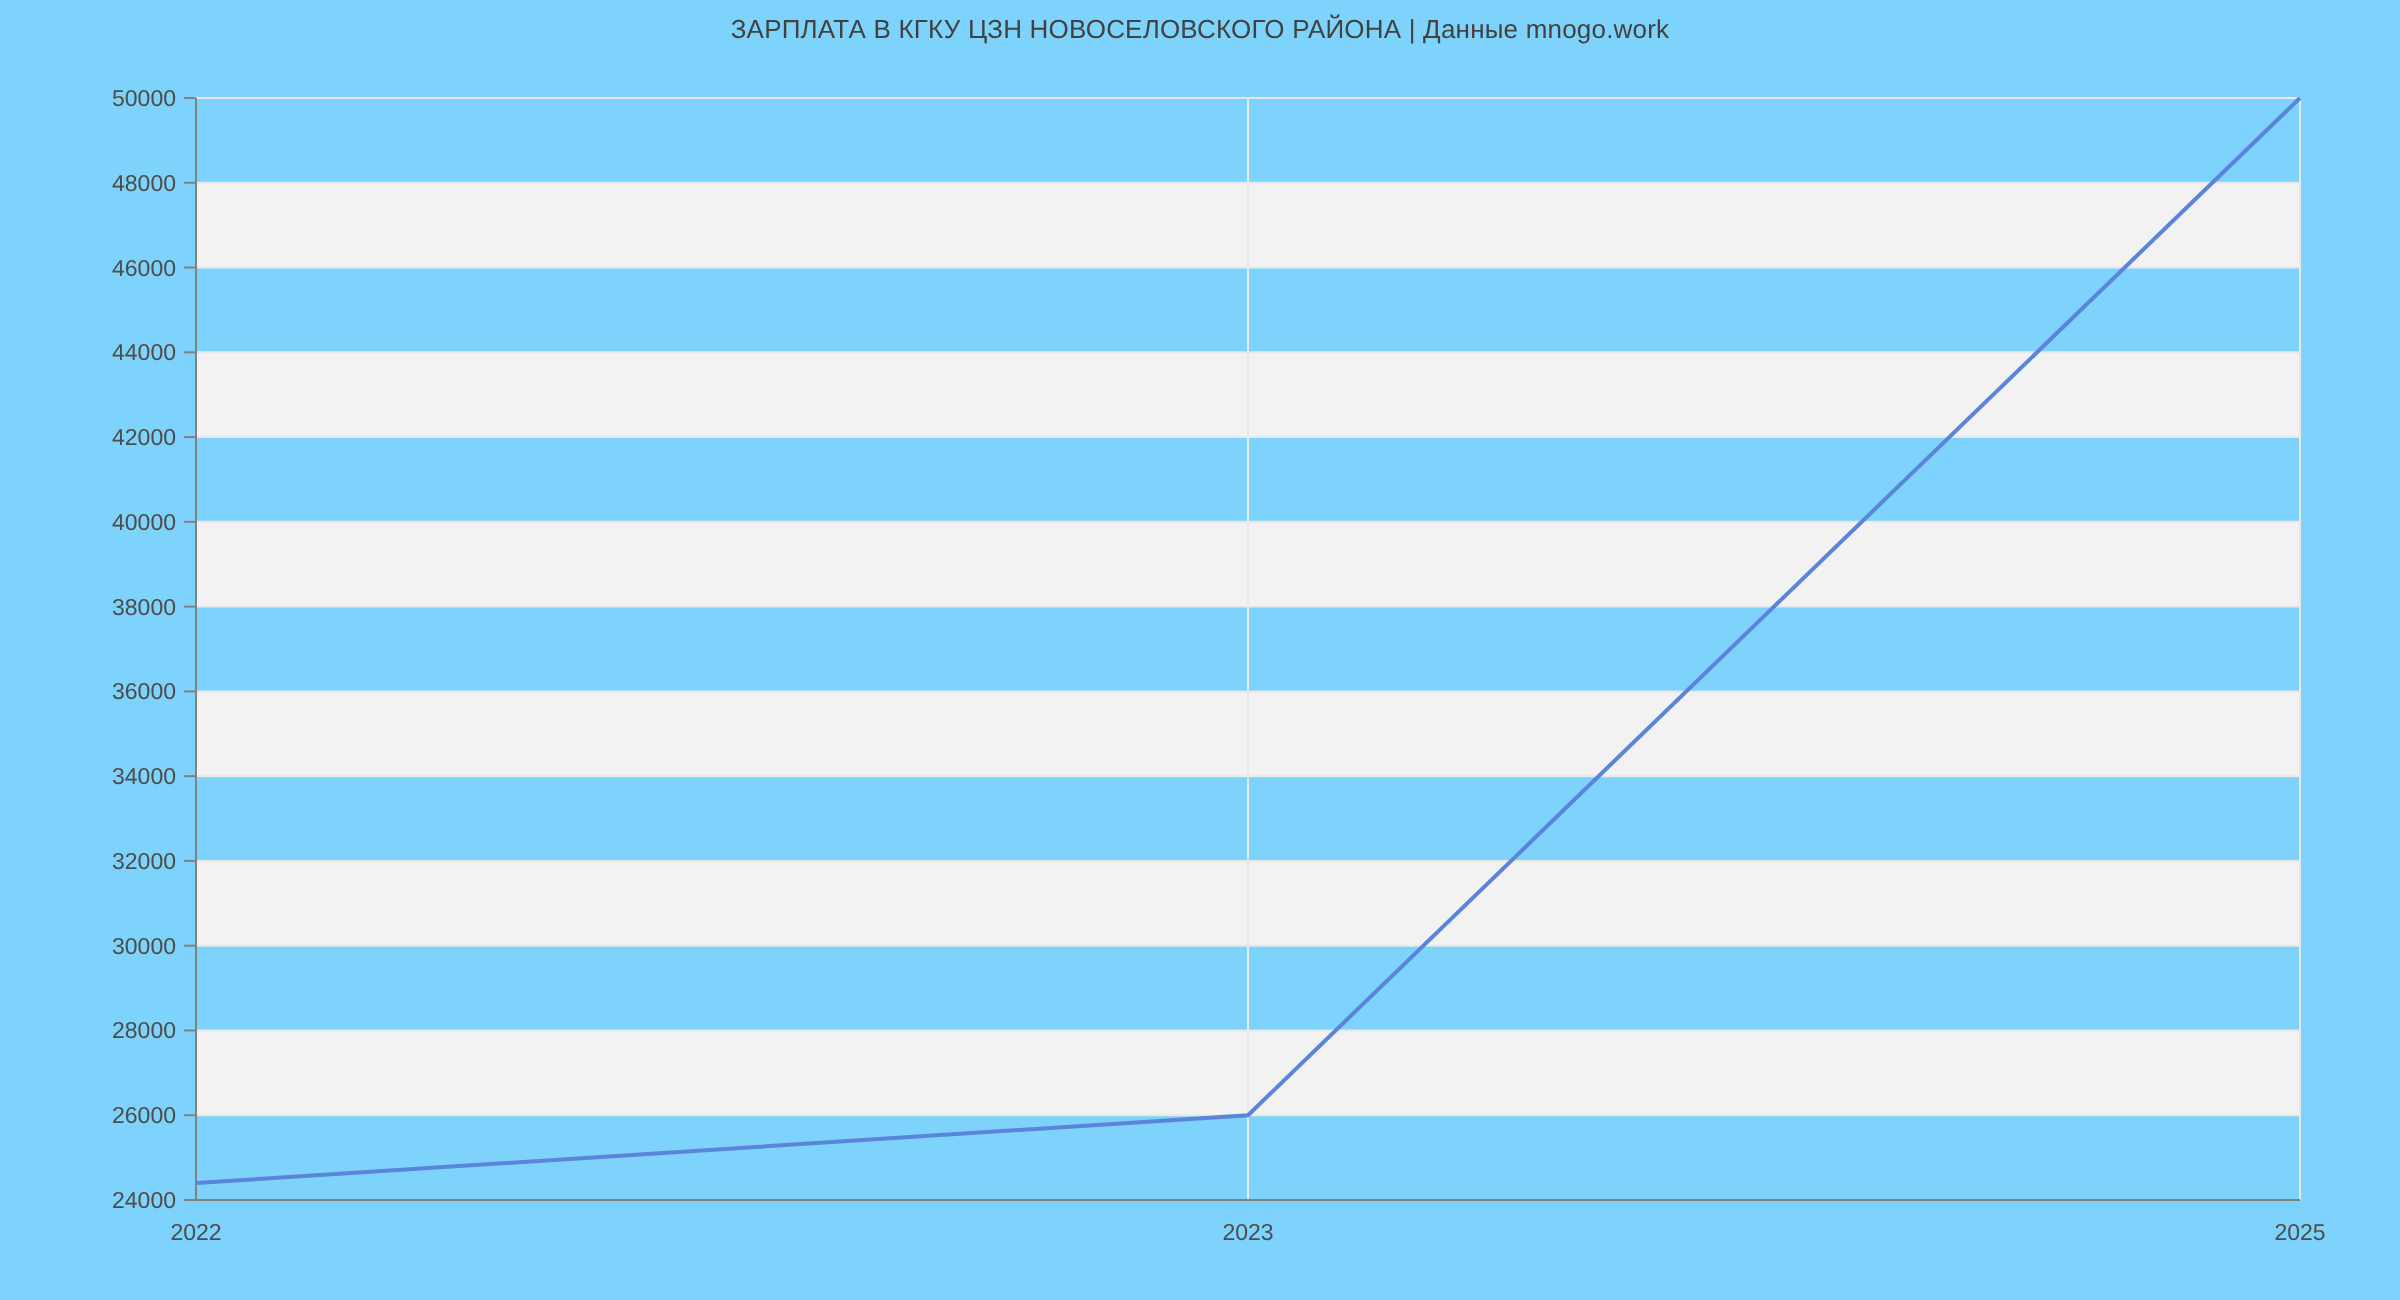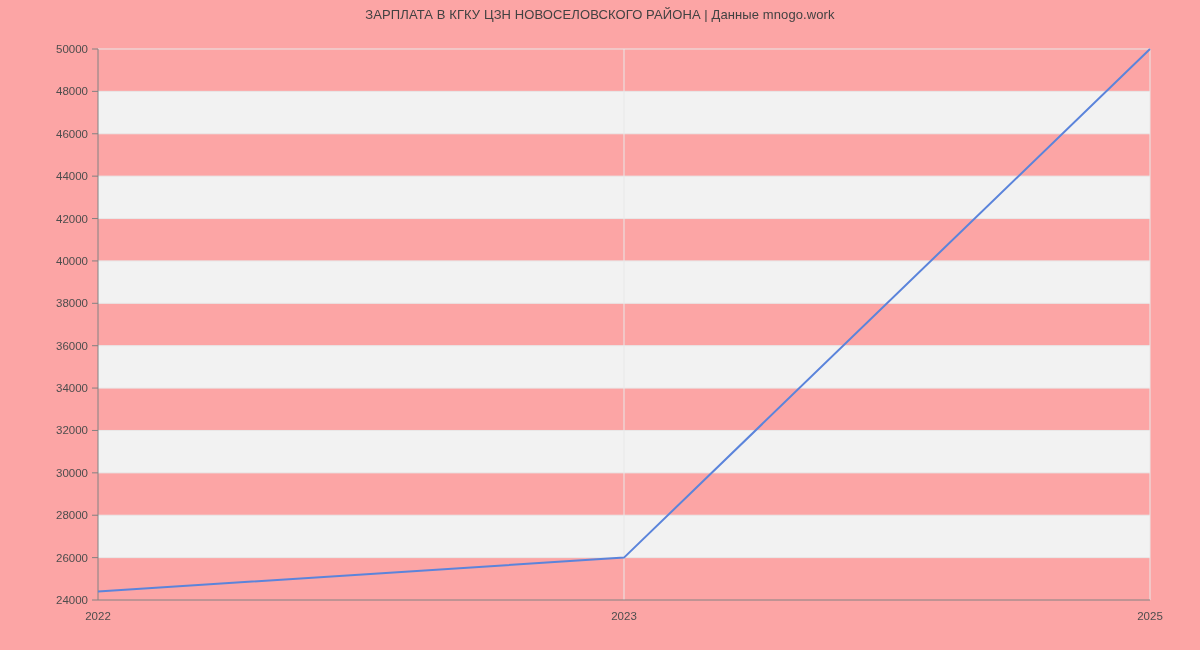--- a/index.html
+++ b/index.html
@@ -1,20 +1,20 @@
 <!DOCTYPE html>
 <html><head>
 <meta charset="utf-8">
 <style>
   html, body { margin: 0; padding: 0; background: #ffffff; }
   #chart-root {
     position: relative;
     width: 1200px;
     height: 650px;
-    background: #fca5a5;
+    background: #7dd3fc;
     font-family: "Liberation Sans", sans-serif;
     overflow: hidden;
   }
   #chart-title {
     position: absolute;
     top: 7px;
     left: 0;
     width: 100%;
     text-align: center;
     font-size: 13px;

